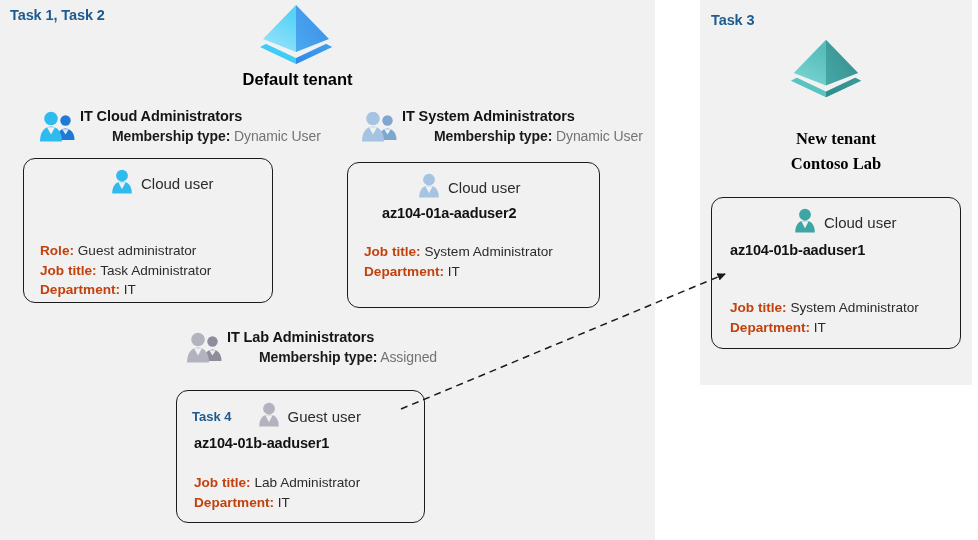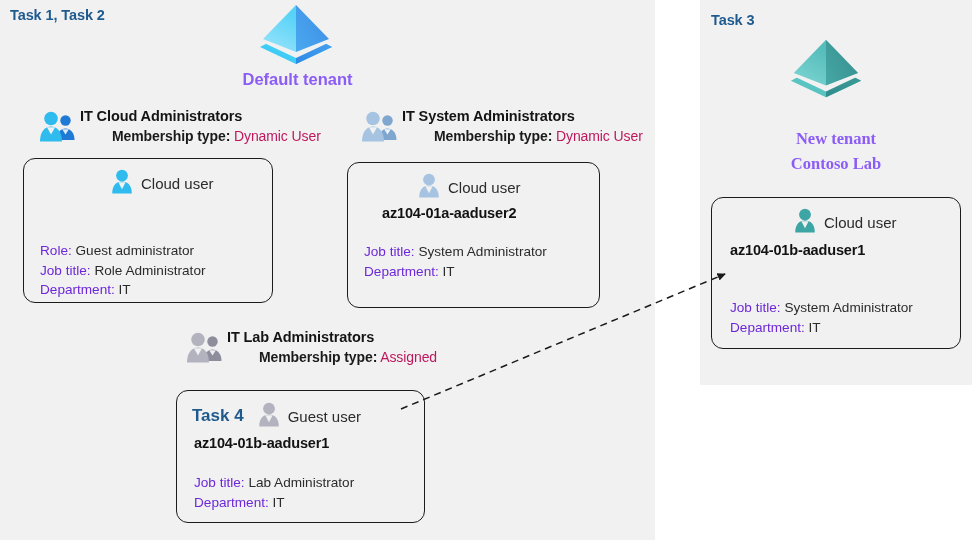--- a/index.html
+++ b/index.html
@@ -24,72 +24,72 @@
     font-weight: bold;
     font-size: 14.5px;
     white-space: nowrap;
     letter-spacing: -0.1px;
   }
 
   .tenant-label {
     position: absolute;
     font-weight: bold;
     font-size: 16.5px;
-    color: #8b5cf6;
+    color: #000000;
     white-space: nowrap;
     text-align: center;
   }
   .tenant-label.two-line { line-height: 25px; }
 
   .tenant-icon { position: absolute; }
 
   .group-block { position: absolute; }
   .group-icon { position: absolute; left: 0; top: 4px; }
   .group-text { position: absolute; left: 42px; top: 0; white-space: nowrap; }
   .group-name {
     font-weight: bold; font-size: 14.5px; color: #141414;
     line-height: 20px; letter-spacing: -0.1px;
   }
   .group-mtype {
     font-size: 14px; color: #1a1a1a; line-height: 20px;
     letter-spacing: -0.1px;
   }
   .group-mtype b { font-weight: bold; margin-left: 32px; }
-  .group-mtype span { font-weight: normal; color: #be185d; }
+  .group-mtype span { font-weight: normal; color: #737373; }
 
   .user-card {
     position: absolute;
     background: #f1f1f1;
     border: 1.6px solid #1c1c1c;
     border-radius: 12px;
     box-sizing: border-box;
   }
   .card-head {
     position: absolute;
     display: flex;
     align-items: center;
     white-space: nowrap;
   }
   .card-head .tasktag {
-    color: #1f5a8f; font-weight: bold; font-size: 17px; margin-right: 12px;
+    color: #1f5a8f; font-weight: bold; font-size: 13px; margin-right: 24px;
   }
   .card-head .usertype {
     font-size: 15px; color: #2b2b2b; margin-left: 6px;
   }
   .card-upn {
     position: absolute;
     font-weight: bold; font-size: 14.5px; color: #121212;
     white-space: nowrap; letter-spacing: -0.15px;
   }
   .card-attrs {
     position: absolute;
     font-size: 13.6px; color: #2b2b2b; line-height: 19.5px;
     white-space: nowrap;
   }
-  .card-attrs b { color: #6d28d9; font-weight: normal; }
+  .card-attrs b { color: #c2410c; font-weight: bold; }
 
   svg.overlay { position:absolute; left:0; top:0; width:978px; height:540px; pointer-events:none; }
 </style>
 </head>
 <body>
 
 <div id="stage">
 
   <div class="panel" id="panel-left"></div>
   <div class="panel" id="panel-right"></div>
@@ -220,21 +220,21 @@
         <svg width="26" height="26" viewBox="0 0 26 26">
           <circle cx="13" cy="7.6" r="5.9" fill="#2fbbee"></circle>
           <path d="M3.2 25.5 C3.2 17 7.6 13.6 13 13.6 C18.4 13.6 22.8 17 22.8 25.5 Z" fill="#2fbbee"></path>
           <path d="M9.4 14.2 L13 21.3 L16.6 14.2 Z" fill="#f1f1f1"></path>
         </svg>
       </span>
       <span class="usertype">Cloud user</span>
     </div>
     <div class="card-attrs" style="left:16px; top:82px;">
       <div><b>Role:</b> <span>Guest administrator</span></div>
-      <div><b>Job title:</b> <span>Role Administrator</span></div>
+      <div><b>Job title:</b> <span>Task Administrator</span></div>
       <div><b>Department:</b> <span>IT</span></div>
     </div>
   </div>
 
   <div class="user-card" style="left:347px; top:162px; width:253px; height:146px;">
     <div class="card-head" style="left:68px; top:9px;">
       <span>
         <svg width="26" height="26" viewBox="0 0 26 26">
           <circle cx="13" cy="7.6" r="5.9" fill="#a6c4e2"></circle>
           <path d="M3.2 25.5 C3.2 17 7.6 13.6 13 13.6 C18.4 13.6 22.8 17 22.8 25.5 Z" fill="#a6c4e2"></path>

